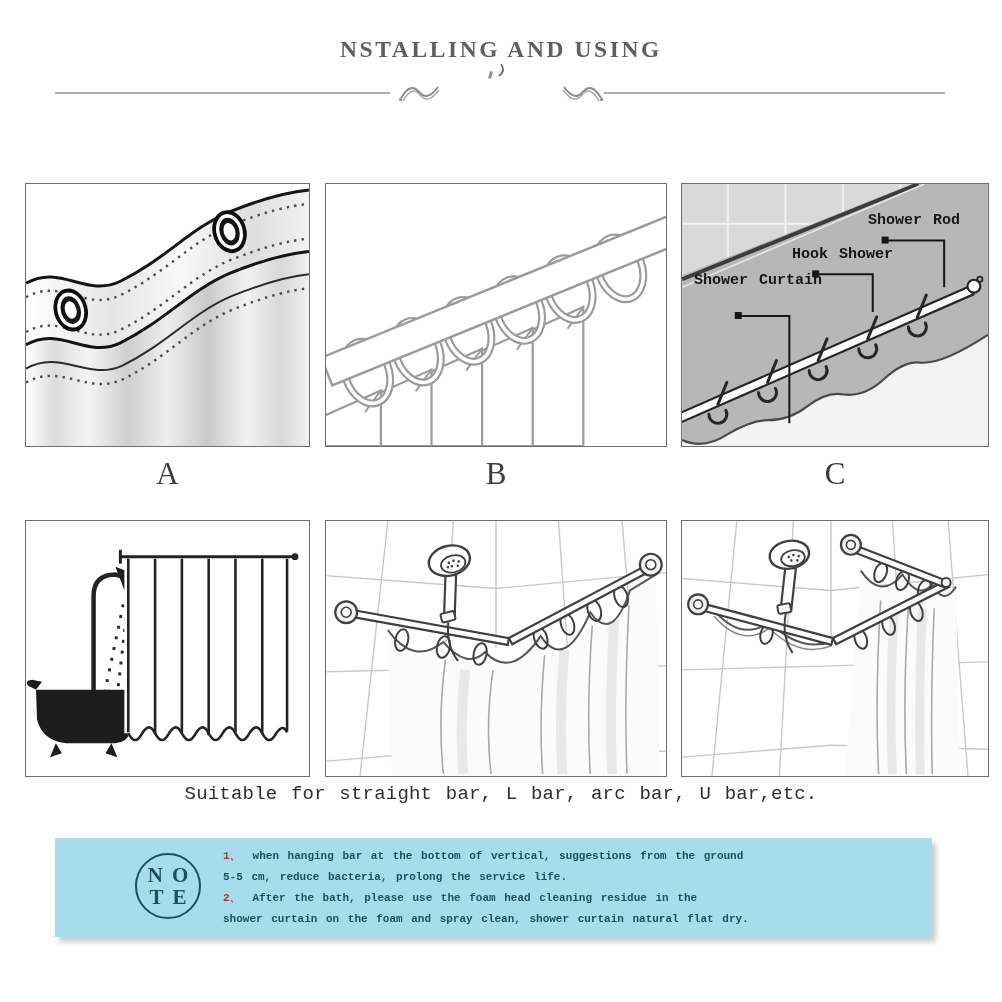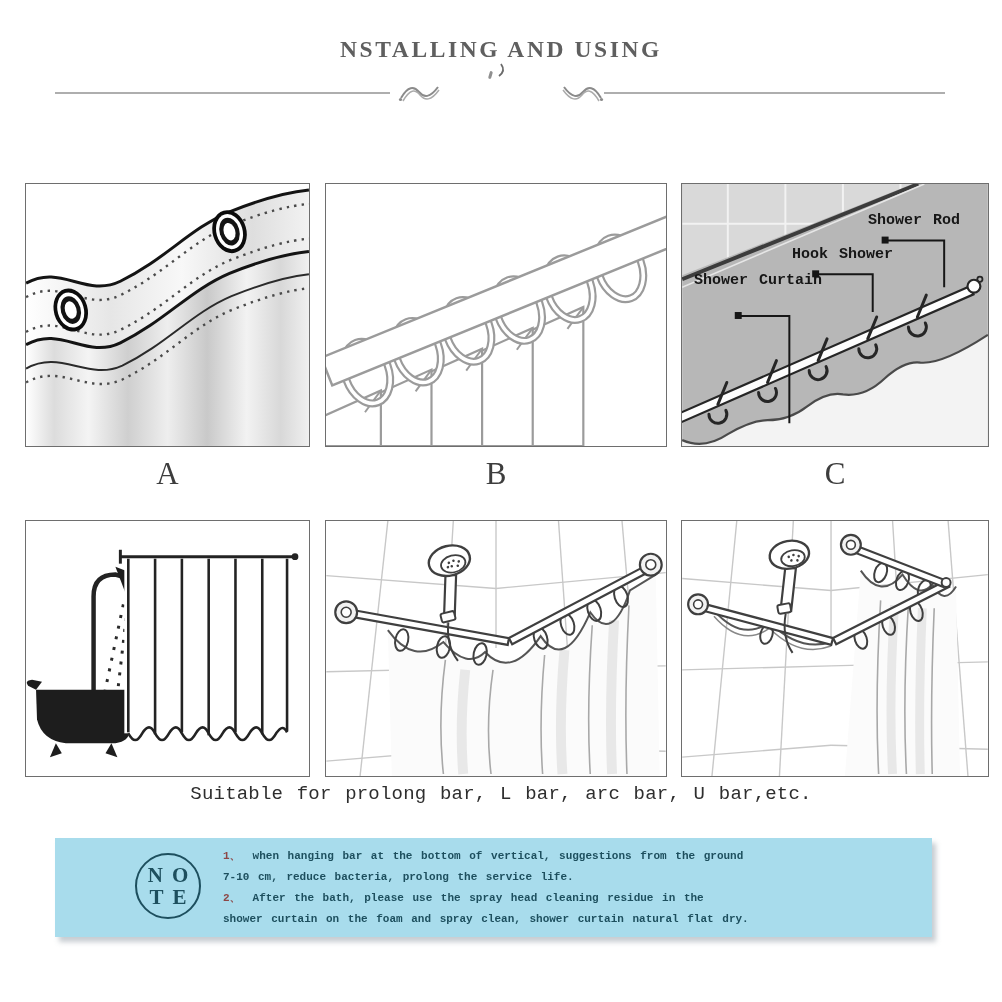--- a/index.html
+++ b/index.html
@@ -393,38 +393,38 @@
           <circle cx="-1" cy="2" r="1.3"></circle>
             <circle cx="4" cy="1" r="1.3"></circle>
             <circle cx="9" cy="3" r="1.3"></circle>
           <circle cx="1" cy="6" r="1.3"></circle>
             <circle cx="7" cy="7" r="1.3"></circle>
         </g>
       </g>
     </svg>
   </div>
 
-  <div class="suit">Suitable for prolong bar, L bar, arc bar, U bar,etc.</div>
+  <div class="suit">Suitable for straight bar, L bar, arc bar, U bar,etc.</div>
 
   <div class="note">
     <div class="badge">
       <div class="brow">
         <span>N</span>
         <span>O</span>
       </div>
       <div class="brow">
         <span>T</span>
         <span>E</span>
       </div>
     </div>
     <div class="ntext">
       <div class="nline">
         <span class="nnum">1、</span><span>when hanging bar at the bottom of vertical, suggestions from the ground</span>
       </div>
-      <div class="nline">7-10 cm, reduce bacteria, prolong the service life.</div>
+      <div class="nline">5-5 cm, reduce bacteria, prolong the service life.</div>
       <div class="nline">
-        <span class="nnum">2、</span><span>After the bath, please use the spray head cleaning residue in the</span>
+        <span class="nnum">2、</span><span>After the bath, please use the foam head cleaning residue in the</span>
       </div>
       <div class="nline">shower curtain on the foam and spray clean, shower curtain natural flat dry.</div>
     </div>
   </div>
 
 </div>
 
 </body></html>

